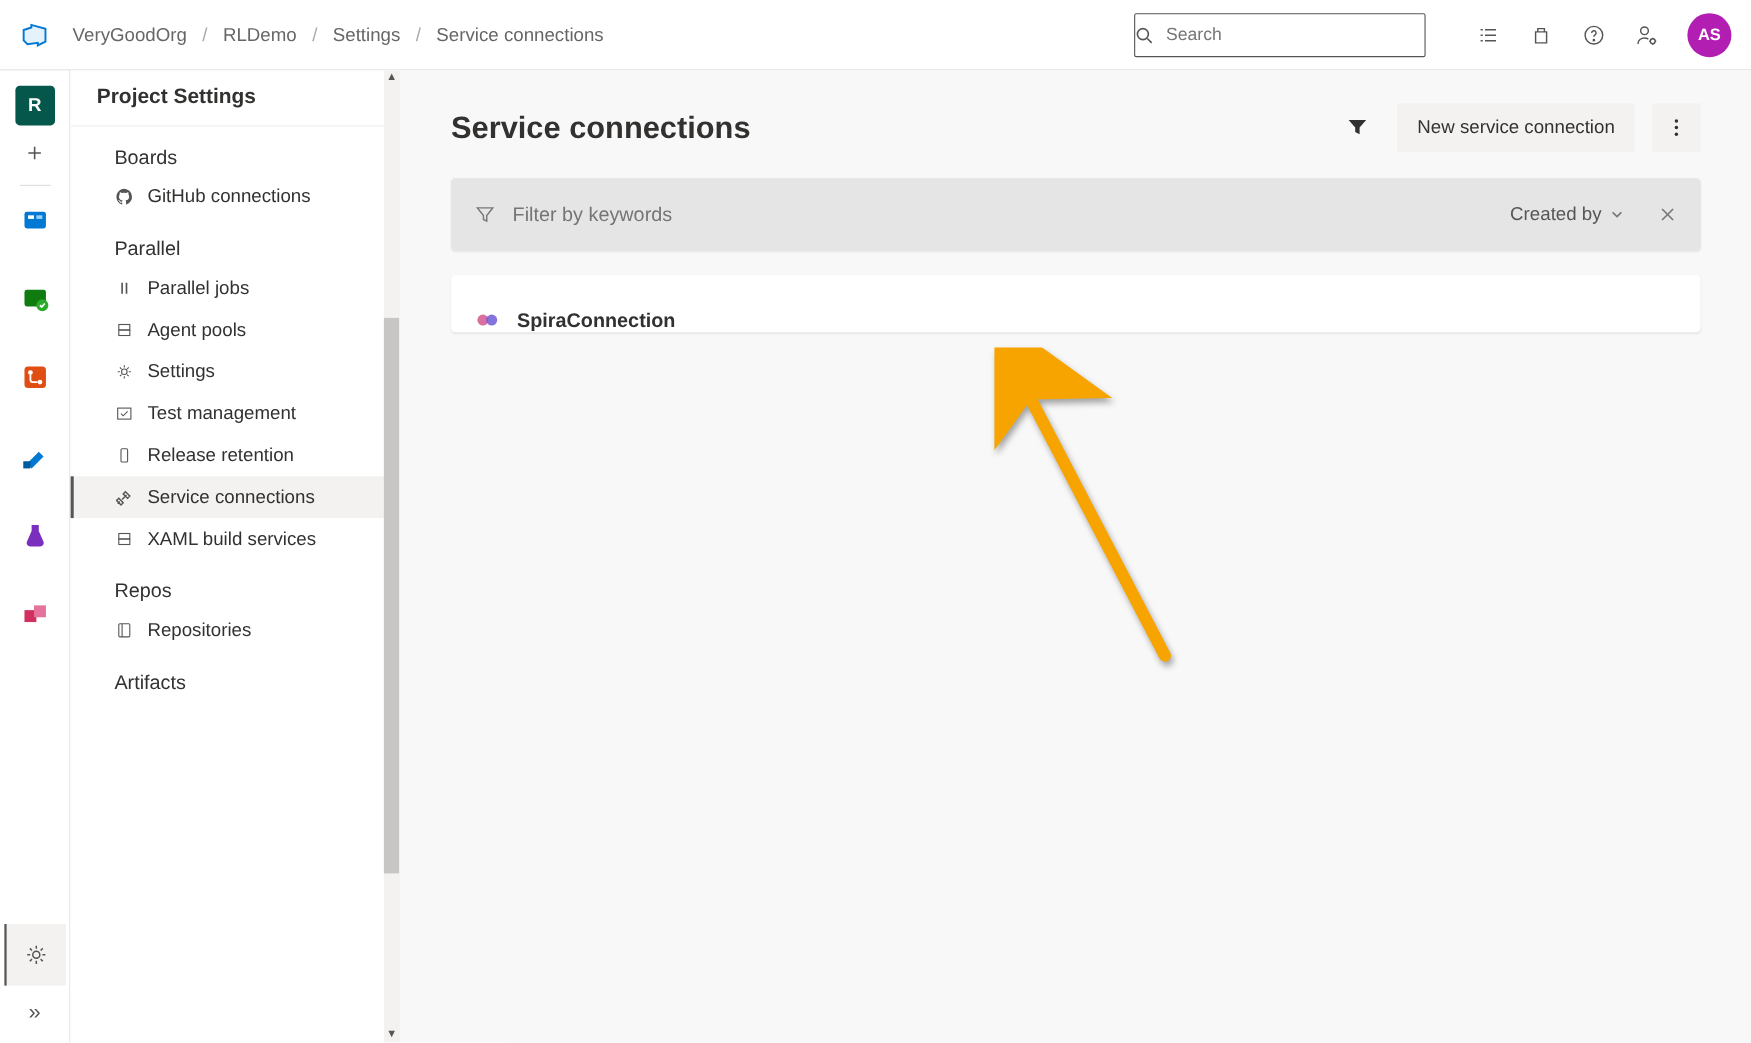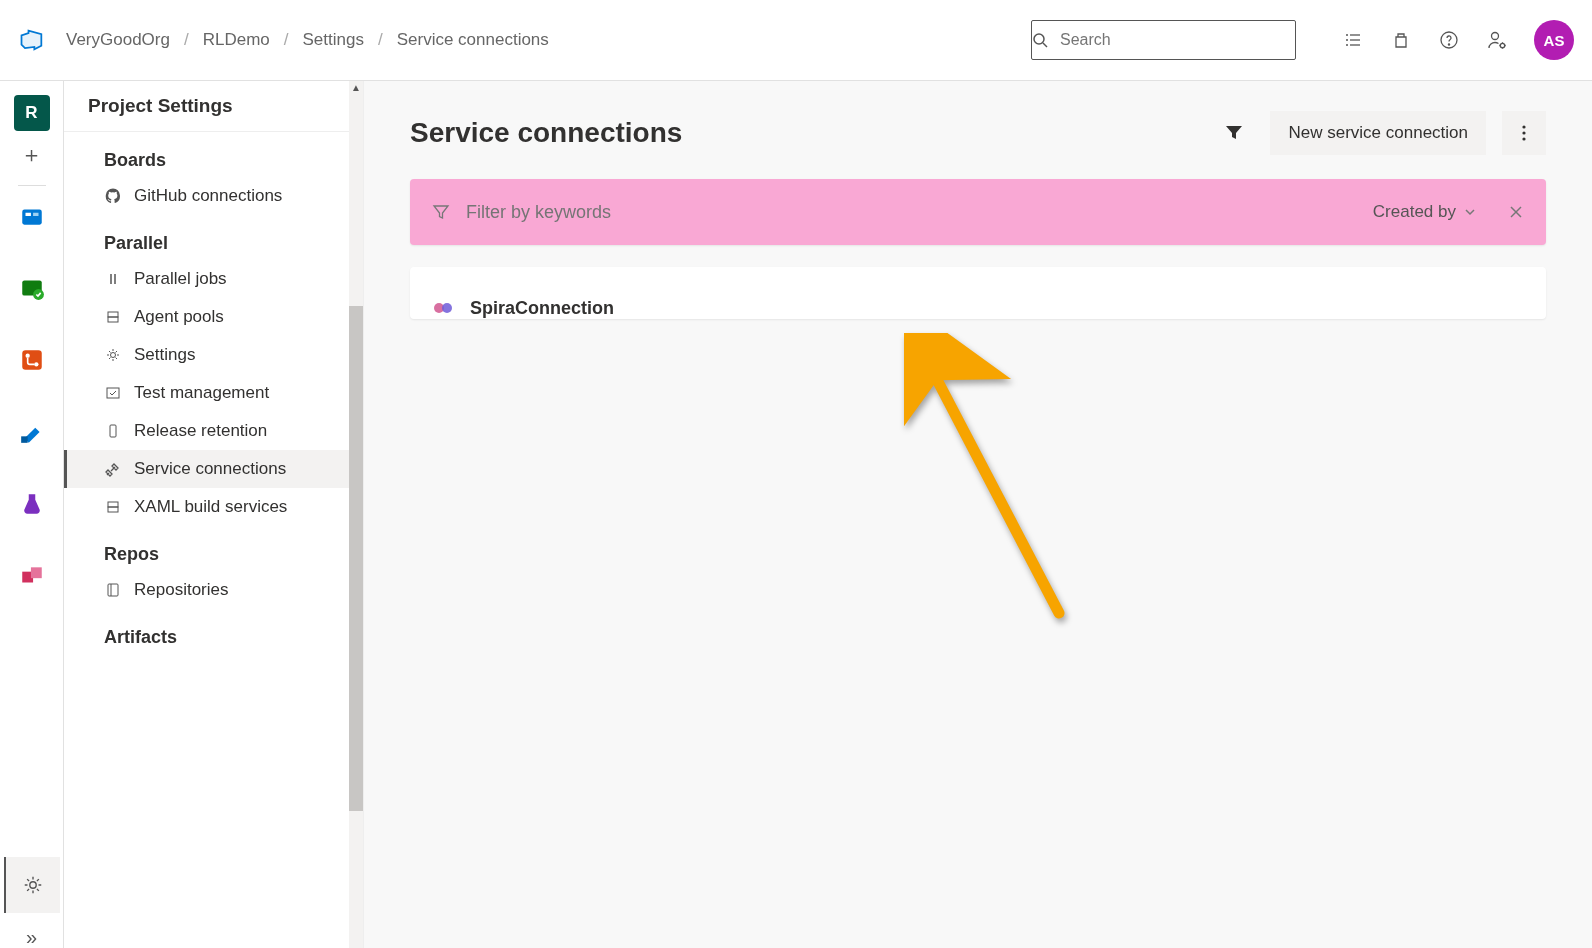--- a/index.html
+++ b/index.html
@@ -8,21 +8,21 @@
     --text-muted:#605e5c;
     --bg:#ffffff;
     --bg-subtle:#f8f8f8;
     --bg-hover:#f3f2f1;
     --accent:#b21db2;
     --link:#0078d4;
     --shadow:0 1px 2px rgba(0,0,0,.08);
   }
   *{box-sizing:border-box}
   body{margin:0;font-family:"Segoe UI", Arial, sans-serif;color:var(--text);background:var(--bg);font-size:15px;height:948px;width:1592px;overflow:hidden}
-  header{display:flex;align-items:center;height:81px;border-bottom:1px solid var(--border);padding:0 18px;gap:20px}
+  header{display:flex;align-items:center;height:64px;border-bottom:1px solid var(--border);padding:0 18px;gap:20px}
   .logo-icon{color:#0078d4}
   .breadcrumb{display:flex;align-items:center;gap:14px;font-size:17px;color:#666;flex:0 0 auto}
   .breadcrumb .sep{color:#aaa}
   .breadcrumb a{color:#666;text-decoration:none}
   .spacer{flex:1}
   .search-box{display:flex;align-items:center;width:265px;height:40px;border:1px solid #555;border-radius:2px;padding:0 0;color:#555;gap:10px}
   .search-box input{border:none;outline:none;font-size:16px;flex:1;background:transparent;color:#555}
   .top-icons{display:flex;align-items:center;gap:26px;margin-left:26px}
   .top-icons .tico{width:22px;height:22px;color:#555;display:flex;align-items:center;justify-content:center}
   .avatar{width:40px;height:40px;border-radius:50%;background:var(--accent);color:#ffffff;display:flex;align-items:center;justify-content:center;font-size:15px;font-weight:600}
@@ -35,34 +35,34 @@
   .rail .add{color:#555;font-size:22px}
   .rail-spacer{flex:1}
   .rail-bottom{display:flex;flex-direction:column;align-items:center;gap:6px;padding-bottom:10px}
   .rail-gear{width:56px;height:56px;background:var(--bg-hover);border-left:2px solid #555;display:flex;align-items:center;justify-content:center;color:#555}
 
   .settings-nav{width:300px;border-right:1px solid #eee;background:#fff;overflow-y:auto;position:relative}
   .settings-nav .scroll-track{position:absolute;right:0;top:0;width:14px;height:100%;background:var(--bg-hover)}
   .settings-nav .scroll-thumb{position:absolute;right:0;top:225px;width:14px;height:505px;background:#c8c6c4}
   .settings-nav .scroll-arrow{position:absolute;right:0;width:14px;height:14px;color:#555;font-size:10px;text-align:center;line-height:14px}
   .settings-nav h1{font-size:19px;font-weight:600;margin:0;padding:14px 24px;border-bottom:1px solid #eee}
-  .settings-nav h2{font-size:18px;font-weight:700;margin:18px 0 6px;padding:0 40px}
+  .settings-nav h2{font-size:18px;font-weight:400;margin:18px 0 6px;padding:0 40px}
   .nav-link{display:flex;align-items:center;gap:12px;padding:9px 40px;font-size:17px;color:#323130;text-decoration:none}
   .nav-link.active{background:var(--bg-hover);border-left:3px solid #555;padding-left:37px}
   .nav-link .nico{width:18px;height:18px;flex:0 0 18px;color:#555;display:flex;align-items:center;justify-content:center}
 
   main{flex:1;background:var(--bg-subtle);padding:30px 46px;overflow:auto;position:relative}
   .title-row{display:flex;align-items:center;gap:16px;margin-bottom:24px}
   .title-row h1{font-size:28px;font-weight:600;margin:0}
   .title-row .title-spacer{flex:1}
   .icon-btn{width:40px;height:40px;display:flex;align-items:center;justify-content:center;color:#323130;border-radius:0}
   .btn{height:44px;padding:0 18px;background:var(--bg-hover);border:none;color:#323130;font-size:17px;cursor:pointer}
   .btn.more{width:44px;padding:0;display:flex;align-items:center;justify-content:center}
 
-  .filter-bar{display:flex;align-items:center;height:66px;background:#f9a8d4;border-radius:4px;box-shadow:var(--shadow);padding:0 22px;gap:14px;margin-bottom:22px}
+  .filter-bar{display:flex;align-items:center;height:66px;background:#e5e5e5;border-radius:4px;box-shadow:var(--shadow);padding:0 22px;gap:14px;margin-bottom:22px}
   .filter-bar input{border:none;outline:none;font-size:18px;flex:1;background:transparent;color:#555}
   .filter-bar .sort{display:flex;align-items:center;gap:8px;color:#555;font-size:17px}
   .filter-bar .close{color:#777;font-size:18px;margin-left:18px}
 
   .conn-row{display:flex;align-items:flex-end;height:52px;background:#fff;border-radius:4px;box-shadow:var(--shadow);padding:0 22px;gap:16px}
   .conn-row .cicon{width:22px;height:22px}
   .conn-row .name{font-size:18px;font-weight:600}
 
   
   .arrow-annot{position:absolute;left:540px;top:252px;pointer-events:none;filter:drop-shadow(2px 4px 3px rgba(0,0,0,.35))}

